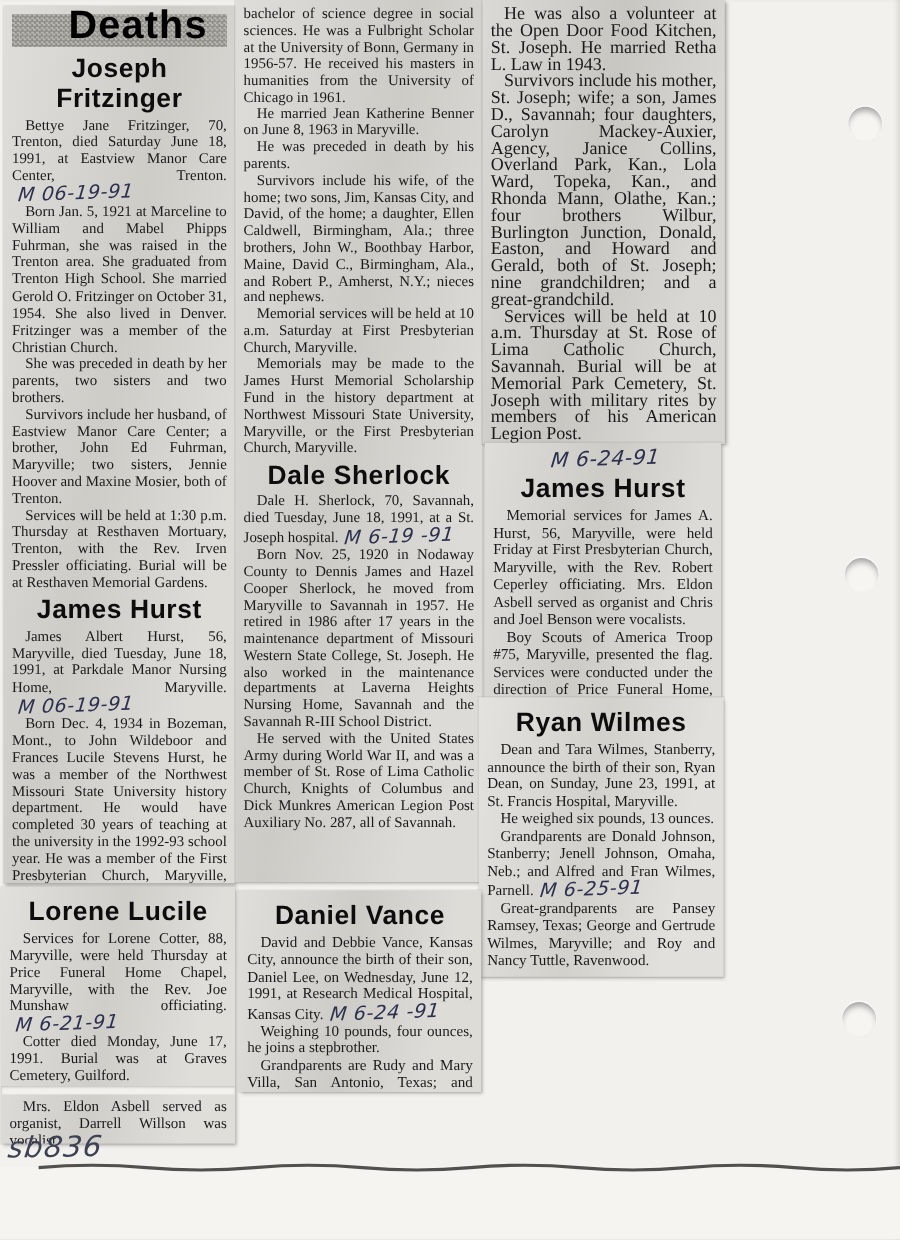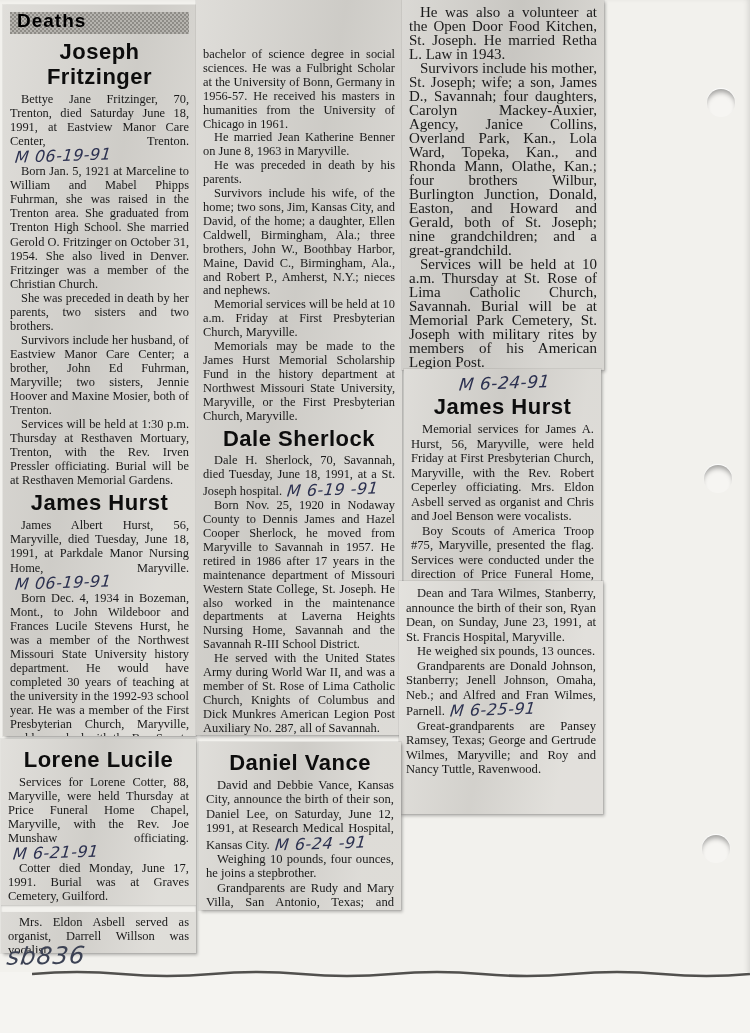--- a/index.html
+++ b/index.html
@@ -11,34 +11,34 @@
   }
   .below-edge { position:absolute; left:0; top:972px; width:750px; height:61px; background:#f5f4f1; }
   .clip {
     position:absolute; box-sizing:border-box; padding:5px 7px;
     color:#1a1a1a; text-align:justify; overflow:hidden;
     background-color:#d9d7d2;
     background-image:linear-gradient(100deg, rgba(255,255,255,.18), rgba(0,0,0,.05) 45%, rgba(255,255,255,.12) 80%);
     box-shadow: 1.5px 2px 3px rgba(0,0,0,.28), 0 0 0 1px rgba(0,0,0,.05);
   }
   .clip p { margin:0; text-indent:11px; }
-  .clip p.noind { text-indent:0;margin-top:43px; }
+  .clip p.noind { text-indent:0; }
   .head {
     font-family:"Liberation Sans", sans-serif; font-weight:bold;
     font-size:22px; line-height:25px; text-align:center;
     letter-spacing:.5px; margin:3px 0 3px; color:#0d0d0d;
   }
   .banner {
     margin:2px 0 5px; padding:2px 7px 4px;
     background:repeating-conic-gradient(#b6b4af 0% 25%, #8e8c87 0% 50%) 0 0/4px 4px;
     background-color:#a2a09b;
   }
   .banner span {
     font-family:"Liberation Sans", sans-serif; font-weight:bold;
-    font-size:19px; letter-spacing:1px; color:#000;
+    font-size:33px; letter-spacing:1px; color:#000;padding-left:40px;
   }
   .col1 { left:3px;   top:5px;   width:193px; height:731px; font-size:12.4px; line-height:14.05px; }
   .col2 { left:196px; top:0;     width:206px; height:735px; font-size:12.4px; line-height:13.9px; background-color:#d8d6d1; }
   .col3 { left:402px; top:0;     width:202px; height:370px; font-size:15px; line-height:14.0px; background-color:#d3d1cc; }
   .hurst2 { left:404px; top:369px; width:197px; height:212px; font-size:12.6px; line-height:14.5px; background-color:#d8d6d1; }
   .wilmes { left:399px; top:581px; width:204px; height:233px; font-size:12.6px; line-height:14.5px; background-color:#dedcd7; }
   .cotter { left:1px;  top:739px; width:195px; height:214px; font-size:12.5px; line-height:14.0px; background-color:#dbd9d4; }
   .vance  { left:199px; top:742px; width:202px; height:168px; font-size:12.6px; line-height:14.4px; }
   .tear-gap { height:7px; margin:2px -7px 3px; background:#f2f1ed; box-shadow:0 1px 2px rgba(0,0,0,.2) inset; }
   .hand {
@@ -85,21 +85,21 @@
     <p><span>James Albert Hurst, 56, Maryville, died Tuesday, June 18, 1991, at Parkdale Manor Nursing Home, Maryville.</span><span class="hand">M 06-19-91</span></p>
     <p><span>Born Dec. 4, 1934 in Bozeman, Mont., to John Wildeboor and Frances Lucile Stevens Hurst, he was a member of the Northwest Missouri State University history department. He would have completed 30 years of teaching at the university in the 1992-93 school year. He was a member of the First Presbyterian Church, Maryville, and he worked with the Boy Scouts of America Troop 75 for many years and was Scout master 1981-82.</span></p>
 
   </div>
 
   <div class="clip col2">
     <p class="noind"><span>bachelor of science degree in social sciences. He was a Fulbright Scholar at the University of Bonn, Germany in 1956-57. He received his masters in humanities from the University of Chicago in 1961.</span></p>
     <p><span>He married Jean Katherine Benner on June 8, 1963 in Maryville.</span></p>
     <p><span>He was preceded in death by his parents.</span></p>
     <p><span>Survivors include his wife, of the home; two sons, Jim, Kansas City, and David, of the home; a daughter, Ellen Caldwell, Birmingham, Ala.; three brothers, John W., Boothbay Harbor, Maine, David C., Birmingham, Ala., and Robert P., Amherst, N.Y.; nieces and nephews.</span></p>
-    <p><span>Memorial services will be held at 10 a.m. Friday at First Presbyterian Church, Maryville.</span></p>
+    <p><span>Memorial services will be held at 10 a.m. Saturday at First Presbyterian Church, Maryville.</span></p>
     <p><span>Memorials may be made to the James Hurst Memorial Scholarship Fund in the history department at Northwest Missouri State University, Maryville, or the First Presbyterian Church, Maryville.</span></p>
     <h2 class="head">Dale Sherlock</h2>
     <p><span>Dale H. Sherlock, 70, Savannah, died Tuesday, June 18, 1991, at a St. Joseph hospital.</span><span class="hand">M 6-19 -91</span></p>
     <p><span>Born Nov. 25, 1920 in Nodaway County to Dennis James and Hazel Cooper Sherlock, he moved from Maryville to Savannah in 1957. He retired in 1986 after 17 years in the maintenance department of Missouri Western State College, St. Joseph. He also worked in the maintenance departments at Laverna Heights Nursing Home, Savannah and the Savannah R-III School District.</span></p>
     <p><span>He served with the United States Army during World War II, and was a member of St. Rose of Lima Catholic Church, Knights of Columbus and Dick Munkres American Legion Post Auxiliary No. 287, all of Savannah.</span></p>
   </div>
 
   <div class="clip col3">
     <p><span>He was also a volunteer at the Open Door Food Kitchen, St. Joseph. He married Retha L. Law in 1943.</span></p>
     <p><span>Survivors include his mother, St. Joseph; wife; a son, James D., Savannah; four daughters, Carolyn Mackey-Auxier, Agency, Janice Collins, Overland Park, Kan., Lola Ward, Topeka, Kan., and Rhonda Mann, Olathe, Kan.; four brothers Wilbur, Burlington Junction, Donald, Easton, and Howard and Gerald, both of St. Joseph; nine grandchildren; and a great-grandchild.</span></p>
@@ -107,38 +107,39 @@
   </div>
 
   <div class="clip hurst2">
     <span class="hand block">M 6-24-91</span>
     <h2 class="head">James Hurst</h2>
     <p><span>Memorial services for James A. Hurst, 56, Maryville, were held Friday at First Presbyterian Church, Maryville, with the Rev. Robert Ceperley officiating. Mrs. Eldon Asbell served as organist and Chris and Joel Benson were vocalists.</span></p>
     <p><span>Boy Scouts of America Troop #75, Maryville, presented the flag. Services were conducted under the direction of Price Funeral Home, Inc., Maryville.</span></p>
   </div>
 
   <div class="clip wilmes">
+    <h2 class="head">Ryan Wilmes</h2>
     <p><span>Dean and Tara Wilmes, Stanberry, announce the birth of their son, Ryan Dean, on Sunday, June 23, 1991, at St. Francis Hospital, Maryville.</span></p>
     <p><span>He weighed six pounds, 13 ounces.</span></p>
     <p><span>Grandparents are Donald Johnson, Stanberry; Jenell Johnson, Omaha, Neb.; and Alfred and Fran Wilmes, Parnell.</span><span class="hand">M 6-25-91</span></p>
     <p><span>Great-grandparents are Pansey Ramsey, Texas; George and Gertrude Wilmes, Maryville; and Roy and Nancy Tuttle, Ravenwood.</span></p>
   </div>
 
   <div class="clip cotter">
     <h2 class="head">Lorene Lucile</h2>
     <p><span>Services for Lorene Cotter, 88, Maryville, were held Thursday at Price Funeral Home Chapel, Maryville, with the Rev. Joe Munshaw officiating.</span><span class="hand">M 6-21-91</span></p>
     <p><span>Cotter died Monday, June 17, 1991. Burial was at Graves Cemetery, Guilford.</span></p>
     <div class="tear-gap"></div>
     <p><span>Mrs. Eldon Asbell served as organist, Darrell Willson was vocalist.</span></p>
 
   </div>
 
   <div class="clip vance">
     <h2 class="head">Daniel Vance</h2>
-    <p><span>David and Debbie Vance, Kansas City, announce the birth of their son, Daniel Lee, on Saturday, June 12, 1991, at Research Medical Hospital, Kansas City.</span><span class="hand">M 6-24 -91</span></p>
+    <p><span>David and Debbie Vance, Kansas City, announce the birth of their son, Daniel Lee, on Wednesday, June 12, 1991, at Research Medical Hospital, Kansas City.</span><span class="hand">M 6-24 -91</span></p>
     <p><span>Weighing 10 pounds, four ounces, he joins a stepbrother.</span></p>
     <p><span>Grandparents are Rudy and Mary Villa, San Antonio, Texas; and Ronald and Verlene Vance, Maryville.</span></p>
   </div>
 
   <div class="page-label">sb836</div>
 
   <div class="page-bottom-edge">
     <svg width="718" height="10">
       <path d="M0 5 Q 45 1 90 5 T 180 5 T 270 5 T 360 5 T 450 5 T 540 5 T 630 5 T 718 5" stroke="#2d2c2a" stroke-width="2.6" fill="none" opacity="0.82"></path>
     </svg>

